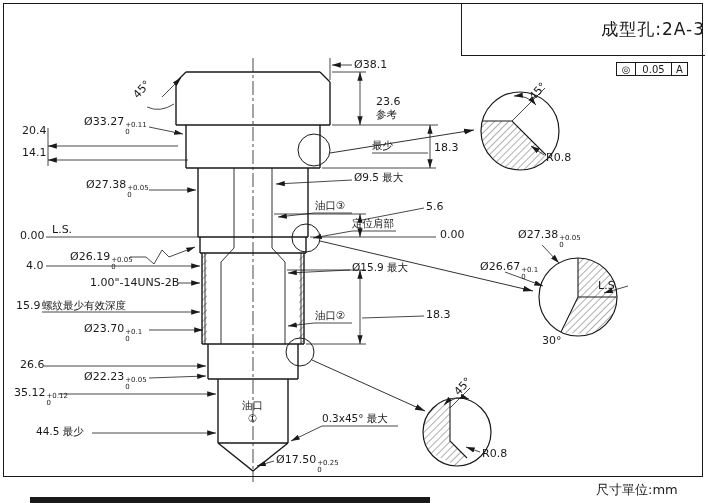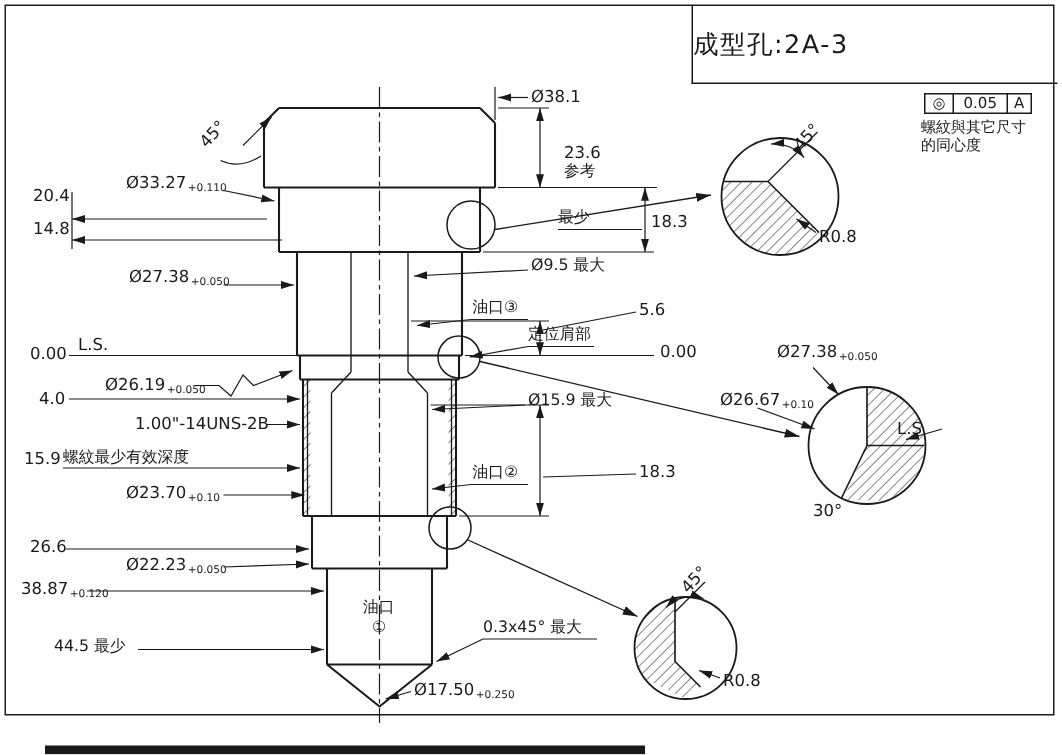--- a/index.html
+++ b/index.html
@@ -1,26 +1,26 @@
 <!DOCTYPE html>
 <html><head>
 <meta charset="utf-8">
 <style>
   html,body{margin:0;padding:0;background:#fff}
   .canvas{position:relative;width:708px;height:503px;background:#fff;overflow:hidden;
           font-family:"DejaVu Sans","Liberation Sans",sans-serif;color:#1a1a1a}
   .frame{position:absolute;left:3px;top:3px;width:698px;height:472px;border:1.6px solid #1a1a1a}
   .title-block{position:absolute;left:461px;top:4px;width:243px;height:51px;
                border-left:1.6px solid #1a1a1a;border-bottom:1.6px solid #1a1a1a;
-               display:flex;align-items:center;justify-content:flex-start}
+               display:flex;align-items:center;justify-content:flex-end}
   .title-text{font-size:17px;letter-spacing:1px}
   svg.lines{position:absolute;left:0;top:0}
   .dim{position:absolute;font-size:11px;line-height:13px;white-space:nowrap}
   .cjk{font-size:10.5px}
-  .tol{display:inline-flex;flex-direction:row;vertical-align:-2px;margin-left:1px}
+  .tol{display:inline-flex;flex-direction:column;vertical-align:-2px;margin-left:1px}
   .tol span{font-size:7px;line-height:7px}
   .rot{transform:rotate(-47deg);transform-origin:left bottom}
   .gdt{position:absolute;left:616px;top:62px;display:flex;font-size:10px}
   .gdt .cell{border:1px solid #1a1a1a;display:flex;align-items:center;justify-content:center;height:14px;box-sizing:border-box}
   .gdt .c1{width:20px}.gdt .c2{width:36px;border-left:none}.gdt .c3{width:16px;border-left:none}
   .gdt-note{position:absolute;left:614px;top:80px;font-size:10px;line-height:12px}
   .unit{position:absolute;left:596px;top:481px;font-size:13px}
   .bottom-bar{position:absolute;left:30px;top:497px;width:400px;height:6px;background:#1a1a1a}
 </style>
 </head>
@@ -148,40 +148,37 @@
 
   <div class="title-block">
     <div class="title-text">成型孔:2A-3</div>
   </div>
 
   <div class="gdt">
     <span class="cell c1">◎</span>
     <span class="cell c2">0.05</span>
     <span class="cell c3">A</span>
   </div>
-  <div class="gdt-note">
-    <div>螺紋與其它尺寸</div>
-    <div>的同心度</div>
-  </div>
-
+
+  <div class="unit">尺寸單位:mm</div>
   <div class="bottom-bar"></div>
 
   <div class="dim" style="left:354px;top:58px">Ø38.1</div>
   <div class="dim rot" style="left:140px;top:88px">45°</div>
   <div class="dim" style="left:376px;top:95px">23.6</div>
   <div class="dim cjk" style="left:376px;top:108px">参考</div>
   <div class="dim cjk" style="left:372px;top:139px">最少</div>
   <div class="dim" style="left:434px;top:141px">18.3</div>
 
   <div class="dim" style="left:84px;top:115px"><span>Ø33.27</span><span class="tol">
         <span>+0.11</span>
         <span>0</span>
       </span></div>
   <div class="dim" style="left:22px;top:124px">20.4</div>
-  <div class="dim" style="left:22px;top:146px">14.8</div>
+  <div class="dim" style="left:22px;top:146px">14.1</div>
   <div class="dim" style="left:86px;top:178px"><span>Ø27.38</span><span class="tol">
         <span>+0.05</span>
         <span>0</span>
       </span></div>
   <div class="dim" style="left:20px;top:229px">0.00</div>
   <div class="dim" style="left:52px;top:223px">L.S.</div>
   <div class="dim" style="left:70px;top:250px"><span>Ø26.19</span><span class="tol">
         <span>+0.05</span>
         <span>0</span>
       </span></div>
@@ -191,21 +188,21 @@
   <div class="dim cjk" style="left:42px;top:299px">螺紋最少有效深度</div>
   <div class="dim" style="left:84px;top:322px"><span>Ø23.70</span><span class="tol">
         <span>+0.1</span>
         <span>0</span>
       </span></div>
   <div class="dim" style="left:20px;top:358px">26.6</div>
   <div class="dim" style="left:84px;top:370px"><span>Ø22.23</span><span class="tol">
         <span>+0.05</span>
         <span>0</span>
       </span></div>
-  <div class="dim" style="left:14px;top:386px"><span>38.87</span><span class="tol">
+  <div class="dim" style="left:14px;top:386px"><span>35.12</span><span class="tol">
         <span>+0.12</span>
         <span>0</span>
       </span></div>
   <div class="dim cjk" style="left:36px;top:425px">44.5 最少</div>
 
   <div class="dim cjk" style="left:354px;top:171px">Ø9.5 最大</div>
   <div class="dim cjk" style="left:315px;top:199px">油口③</div>
   <div class="dim" style="left:426px;top:200px">5.6</div>
   <div class="dim cjk" style="left:352px;top:217px">定位肩部</div>
   <div class="dim" style="left:440px;top:228px">0.00</div>

